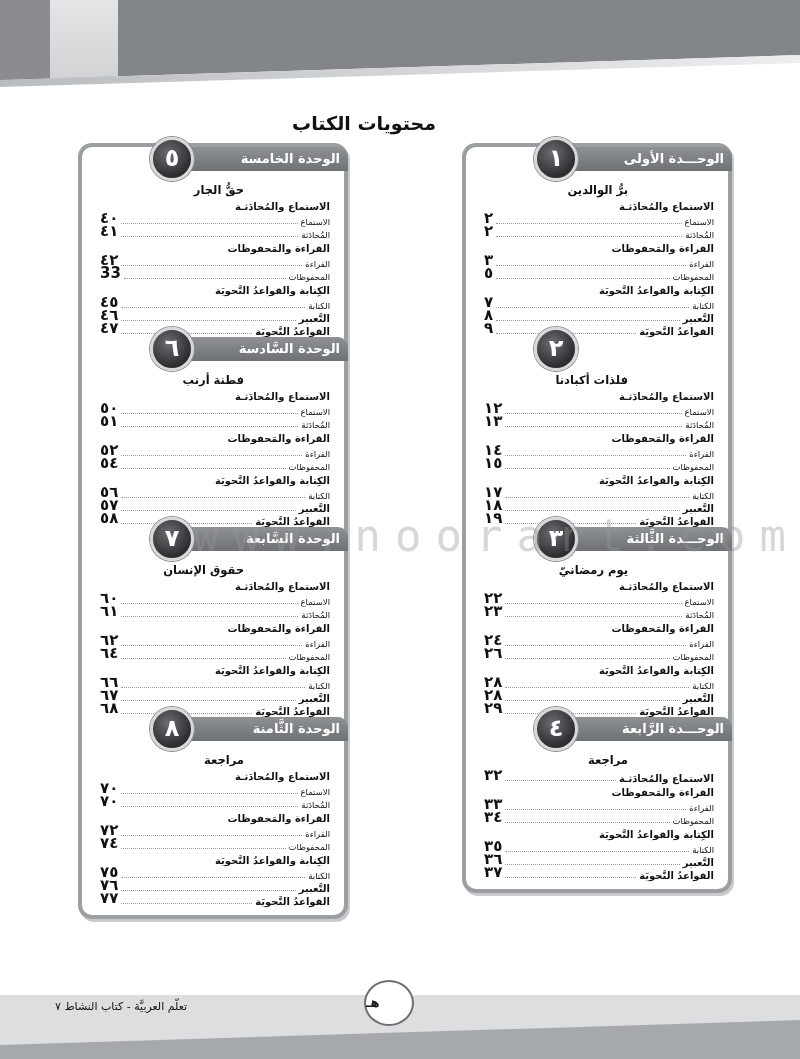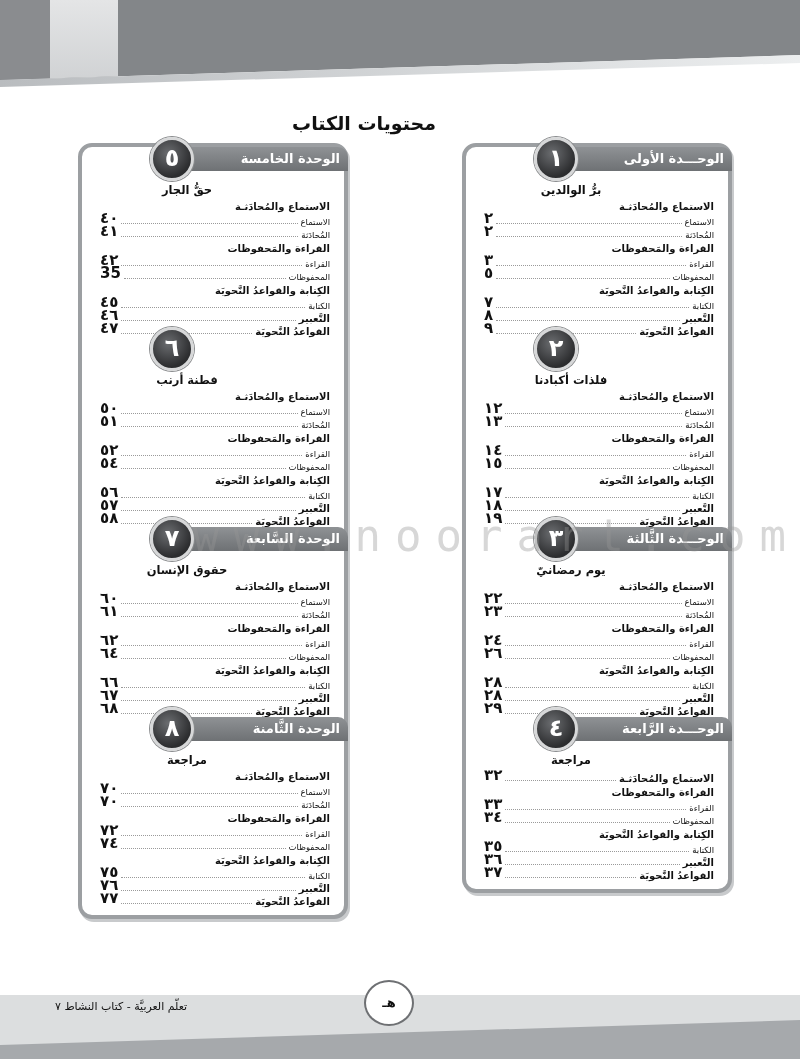--- a/index.html
+++ b/index.html
@@ -22,35 +22,35 @@
     box-shadow:2px 3px 0 #c8cacc;padding:0 0 8px 0}
   .unit{position:relative;direction:rtl}
   .unit-head{position:relative;height:28px;margin:0 0 4px 0}
   .unit-head .bar{position:absolute;right:-4px;top:0;height:24px;width:180px;
     background:linear-gradient(#8f9295,#6e7174);border-radius:0 10px 0 0;
     color:#fff;font-weight:bold;font-size:13px;line-height:24px;padding-right:8px;text-align:right}
   .unit-head .num{position:absolute;right:150px;top:-10px;width:44px;height:44px;border-radius:50%;
     background:radial-gradient(circle at 40% 35%,#6b6d70,#2c2d2f 70%);
     border:3px solid #d7d8d9;box-shadow:0 0 0 1px #8a8c8e;
     color:#fff;font-weight:bold;font-size:24px;line-height:36px;text-align:center}
-  .lesson{text-align:center;font-weight:bold;font-size:11.5px;padding-right:52px;margin:8px 0 4px}
+  .lesson{text-align:right;font-weight:bold;font-size:11.5px;padding-right:100px;margin:8px 0 4px}
   .sec{text-align:right;font-weight:bold;font-size:10px;padding-right:14px;margin:3px 0 2px}
   .row{display:flex;flex-direction:row;align-items:flex-end;font-size:8.5px;height:13px;padding:0 14px 0 18px}
   .row .lbl{white-space:nowrap}
   .row.big .lbl{font-weight:bold;font-size:10px}
   .row .dots{flex:1;border-bottom:1px dotted #9a9a9a;margin:0 3px 3px}
   .row .pg{font-weight:bold;font-size:15px;white-space:nowrap}
   .watermark{position:absolute;left:0;top:510px;width:800px;text-align:right;font-family:"DejaVu Sans Mono",monospace;
     font-size:44px;letter-spacing:14px;color:rgba(150,150,150,.38);pointer-events:none}
   .footer{position:absolute;left:0;top:995px;width:800px;height:64px;background:#dcdedf}
   .footer .dark{position:absolute;left:0;top:0;width:800px;height:64px;background:#a6a9ac;
     clip-path:polygon(0 50px,800px 25px,800px 64px,0 64px)}
   .footer-text{position:absolute;left:55px;top:1000px;font-size:11px;direction:rtl}
   .page-num{position:absolute;left:364px;top:980px;width:50px;height:46px;border-radius:50%;
-    border:2px solid #6e7073;background:#fff;text-align:center;line-height:42px;font-size:13px;font-weight:bold}
+    border:2px solid #6e7073;background:#fff;text-align:left;line-height:42px;font-size:13px;font-weight:bold}
 </style>
 </head>
 <body>
 
 <div class="top-band">
   <div class="left-strip"></div>
   <div class="light-strip"></div>
 </div>
 <div class="top-edge"></div>
 
@@ -254,41 +254,42 @@
         </div>
         <div class="sec">القراءة والمَحفوظات</div>
         <div class="row">
           <span class="lbl">القراءة</span>
           <span class="dots"></span>
           <span class="pg">٤٢</span>
         </div>
         <div class="row">
           <span class="lbl">المحفوظات</span>
           <span class="dots"></span>
-          <span class="pg">35</span>
+          <span class="pg">33</span>
         </div>
         <div class="sec">الكِتابة والقواعدُ النَّحويَة</div>
         <div class="row">
           <span class="lbl">الكتابة</span>
           <span class="dots"></span>
           <span class="pg">٤٥</span>
         </div>
         <div class="row big">
           <span class="lbl">التَّعبير</span>
           <span class="dots"></span>
           <span class="pg">٤٦</span>
         </div>
         <div class="row big">
           <span class="lbl">القواعدُ النَّحويَة</span>
           <span class="dots"></span>
           <span class="pg">٤٧</span>
         </div>
       </div>
       <div class="unit">
         <div class="unit-head">
+          <div class="bar">الوحدة السَّادسة</div>
           <div class="num">٦</div>
         </div>
         <div class="lesson">فطنة أرنب</div>
         <div class="sec">الاستماع والمُحادَثـة</div>
         <div class="row">
           <span class="lbl">الاستماع</span>
           <span class="dots"></span>
           <span class="pg">٥٠</span>
         </div>
         <div class="row">

